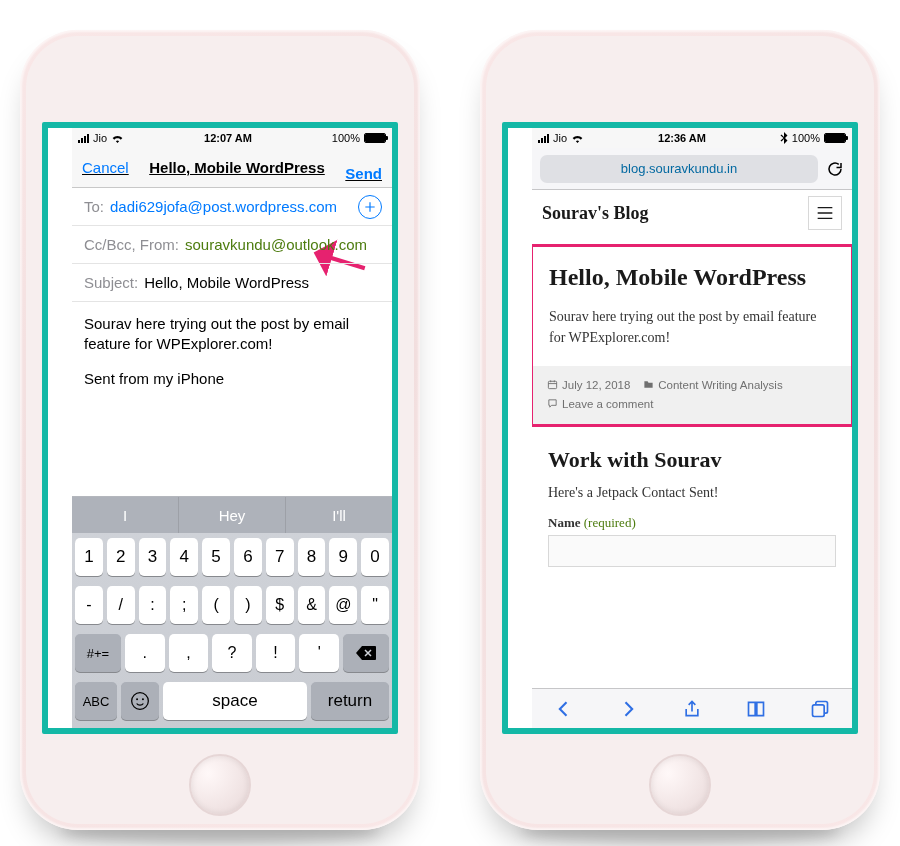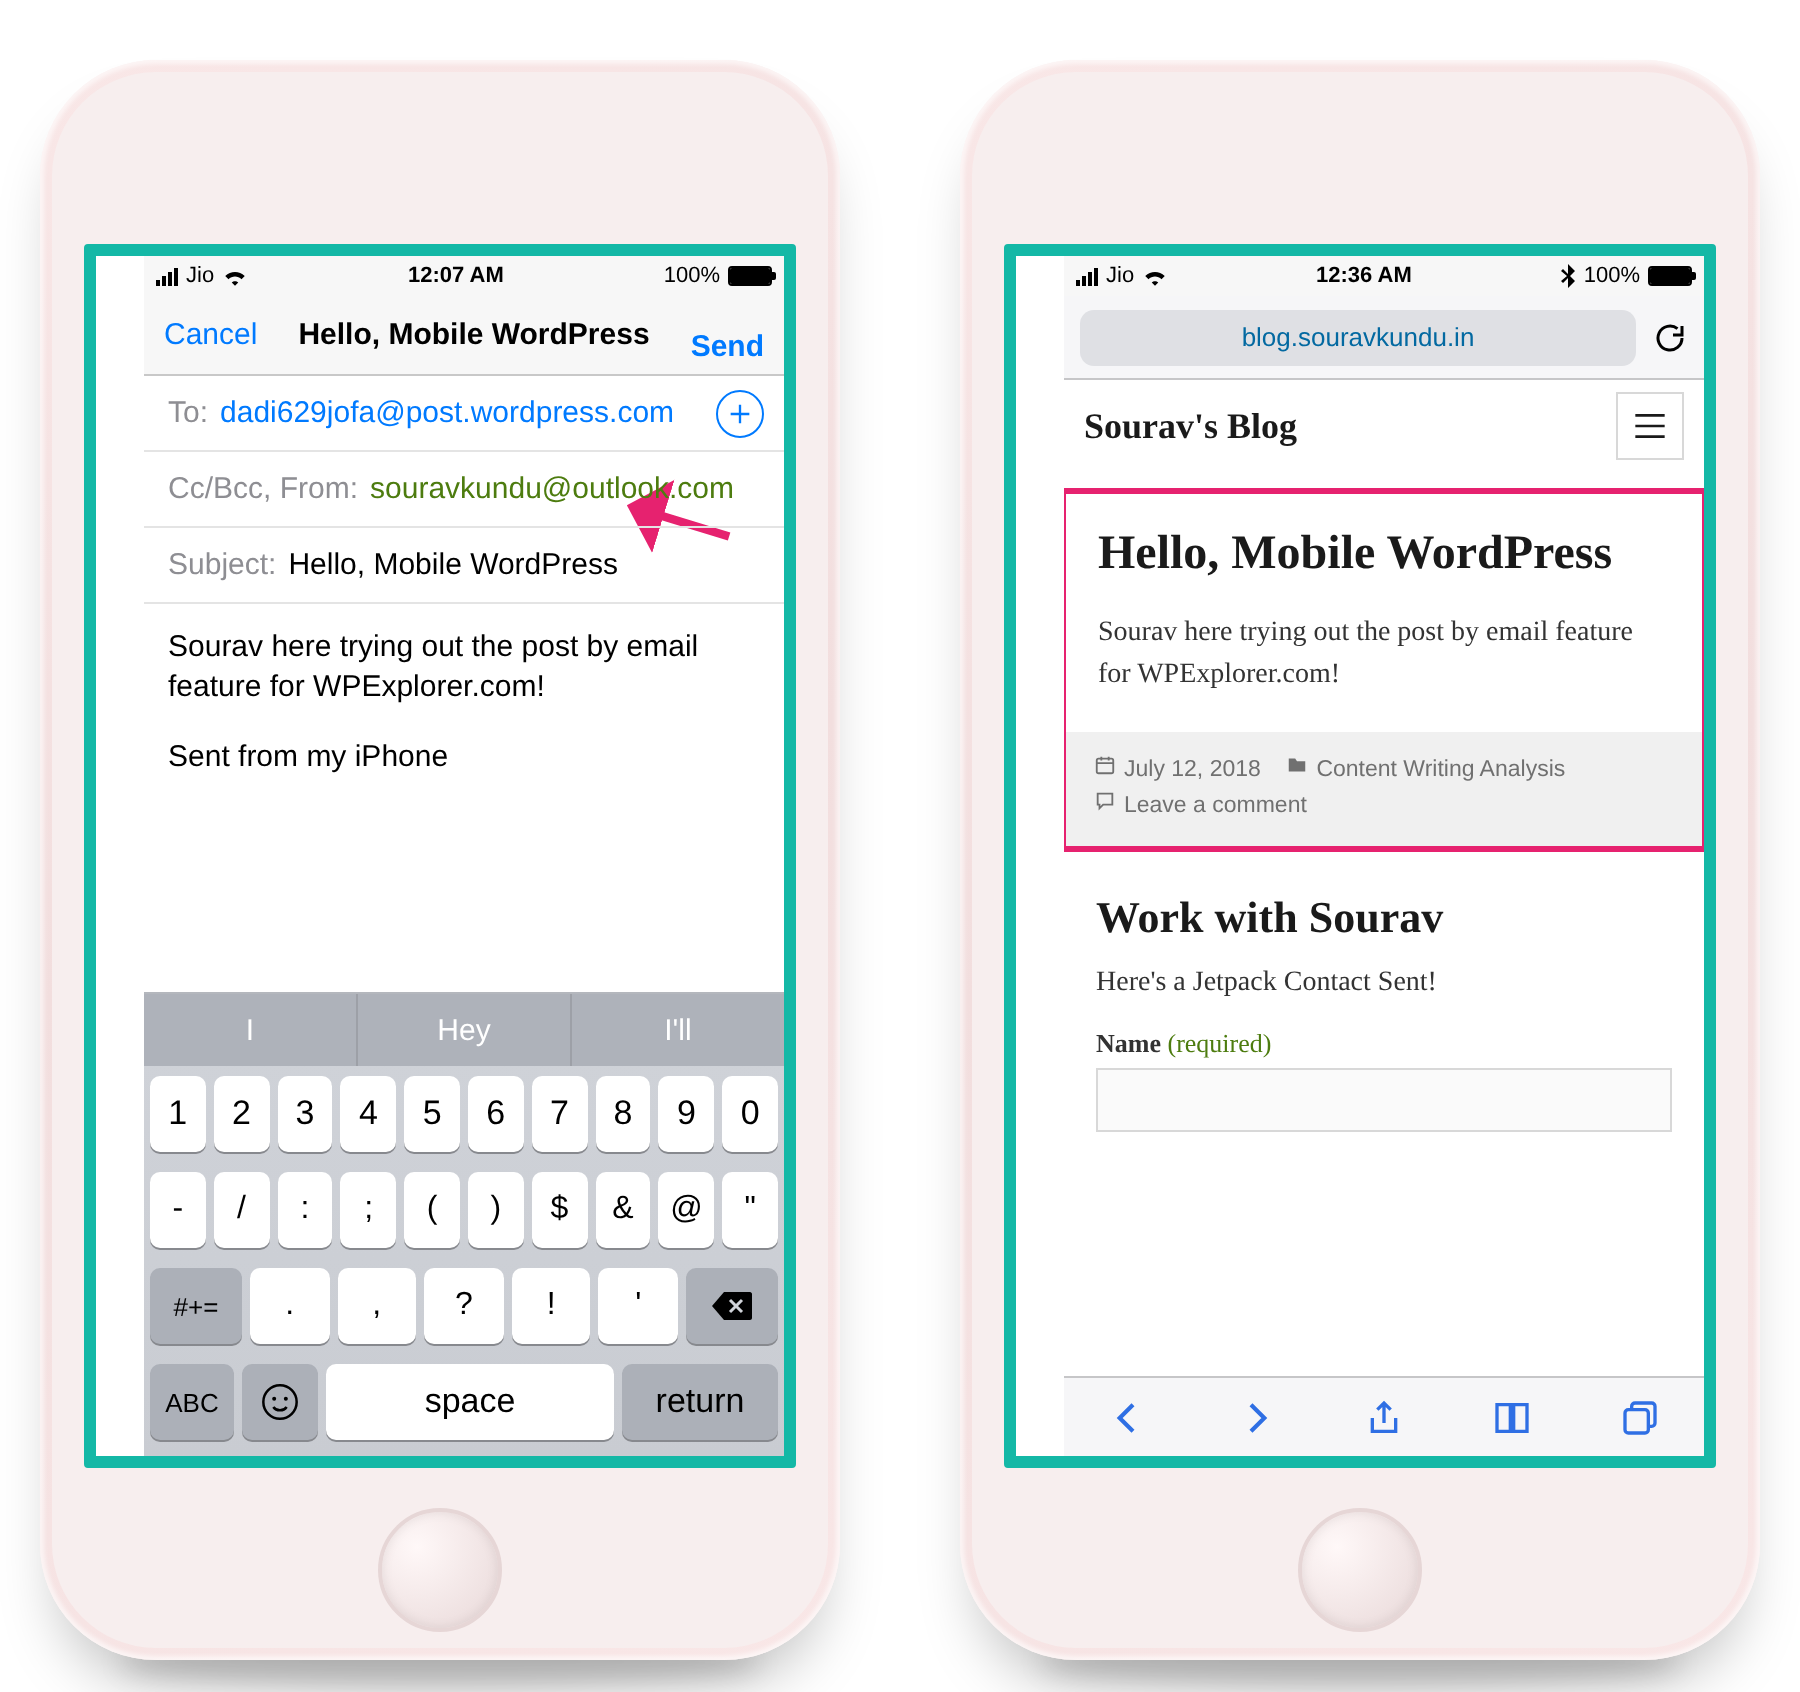--- a/index.html
+++ b/index.html
@@ -69,21 +69,21 @@
   .signal i:nth-child(3){height:7px}
   .signal i:nth-child(4){height:9px}
   .battery { width:22px; height:10px; border:1px solid #000; border-radius:2px; position:relative; }
   .battery::after { content:""; position:absolute; right:-3px; top:2px; width:2px; height:4px; background:#000; border-radius:0 1px 1px 0;}
   .battery i { display:block; height:100%; background:#000; border-radius:1px;}
 
   
   .navbar {
     height: 40px; display:flex; align-items:center; justify-content:space-between;
     border-bottom:1px solid #c8c8c8; background:#f7f7f7;
-    padding: 0 10px; font-size:15px;
+    padding: 0 10px; font-size:15px;text-decoration:underline;
   }
   .navbar .title { font-weight:600; color:#000; flex:1; text-align:center;
     white-space:nowrap; overflow:hidden; text-overflow:ellipsis; padding:0 4px;}
   .navbar .btn { color:#007aff; }
   .navbar .send { font-weight:600;margin-top:12px; }
 
   .field-row {
     border-bottom:1px solid #e4e4e4;
     padding: 10px 12px; font-size:15px;
     display:flex; align-items:center; color:#8e8e93; gap:6px;

